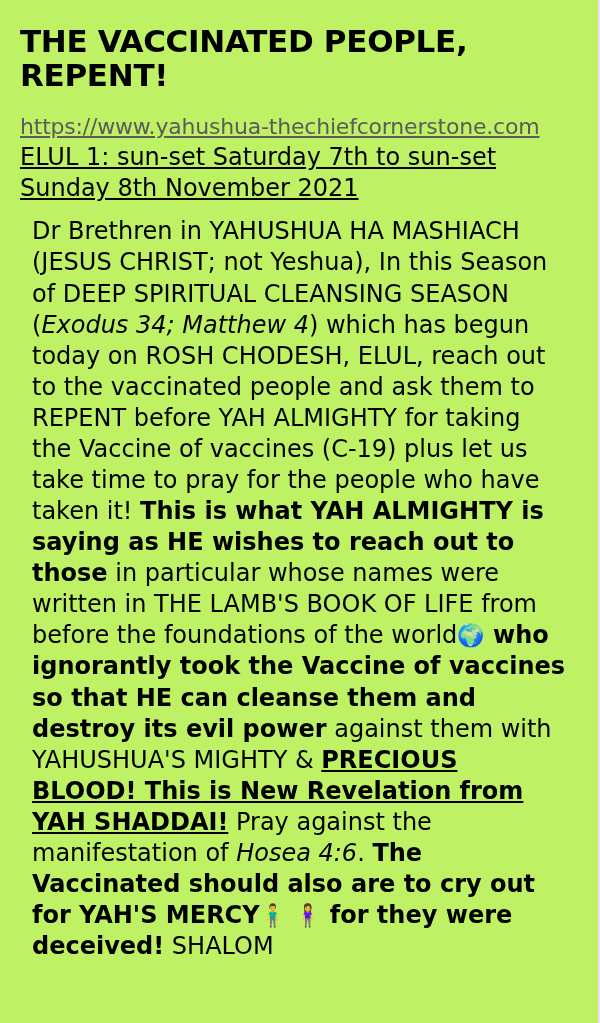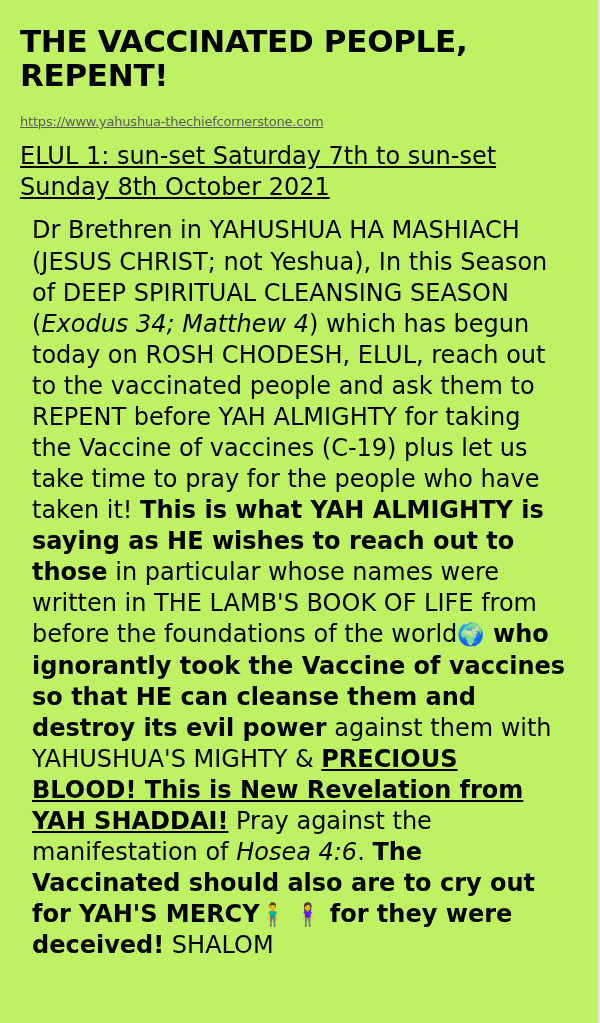--- a/index.html
+++ b/index.html
@@ -23,26 +23,26 @@
   }
   .headline {
     font-size: 31px;
     font-weight: 700;
     letter-spacing: -0.3px;
     line-height: 1.1;
     margin: 0 0 22px 0;
     color: #000;
   }
   .url {
-    font-size: 13px;
+    font-size: 22px;
     line-height: 1.22;
     text-decoration: underline;
     color: #5b5b5b;
     display: block;
-    margin-bottom: 11px;
+    margin-bottom: 1px;
     letter-spacing: -0.2px;
     word-break: break-all;
   }
   .subhead {
     font-size: 24px;
     line-height: 1.3;
     text-decoration: underline;
     color: #000;
     display: block;
     margin-bottom: 2px;
@@ -64,17 +64,17 @@
 </style>
 </head>
 <body>
 
 <div class="page">
 
   <h1 class="headline">THE VACCINATED PEOPLE, REPENT!</h1>
 
   <a class="url">https://www.yahushua-thechiefcornerstone.com</a>
 
-  <span class="subhead">ELUL 1: sun-set Saturday 7th to sun-set Sunday 8th October 2021 </span>
+  <span class="subhead">ELUL 1: sun-set Saturday 7th to sun-set Sunday 8th November 2021 </span>
 
   <p class="body-text"><span>Dr Brethren in YAHUSHUA HA MASHIACH (JESUS CHRIST; not Yeshua), In this Season of DEEP SPIRITUAL CLEANSING SEASON (</span><i>Exodus 34; Matthew 4</i><span>) which has begun today on ROSH CHODESH, ELUL, reach out to the vaccinated people and ask them to REPENT before YAH ALMIGHTY for taking the Vaccine of vaccines (C-19) plus let us take time to pray for the people who have taken it! </span><b>This is what YAH ALMIGHTY is saying as HE wishes to reach out to those</b><span> in particular whose names were written in THE LAMB'S BOOK OF LIFE from before the foundations of the world</span><span class="emoji globe">🌍</span><b> who ignorantly took the Vaccine of vaccines so that HE can cleanse them and destroy its evil power</b><span> against them with YAHUSHUA'S MIGHTY &amp; </span><b><u>PRECIOUS BLOOD! This is New Revelation from YAH SHADDAI!</u></b><span> Pray against the manifestation of </span><i>Hosea 4:6</i><span>. </span><b>The Vaccinated should also are to cry out for YAH'S MERCY</b><span class="emoji">🧍‍♂️ 🧍‍♀️</span><b> for they were deceived!</b><span> SHALOM</span></p>
 
 </div>
 
 </body></html>

